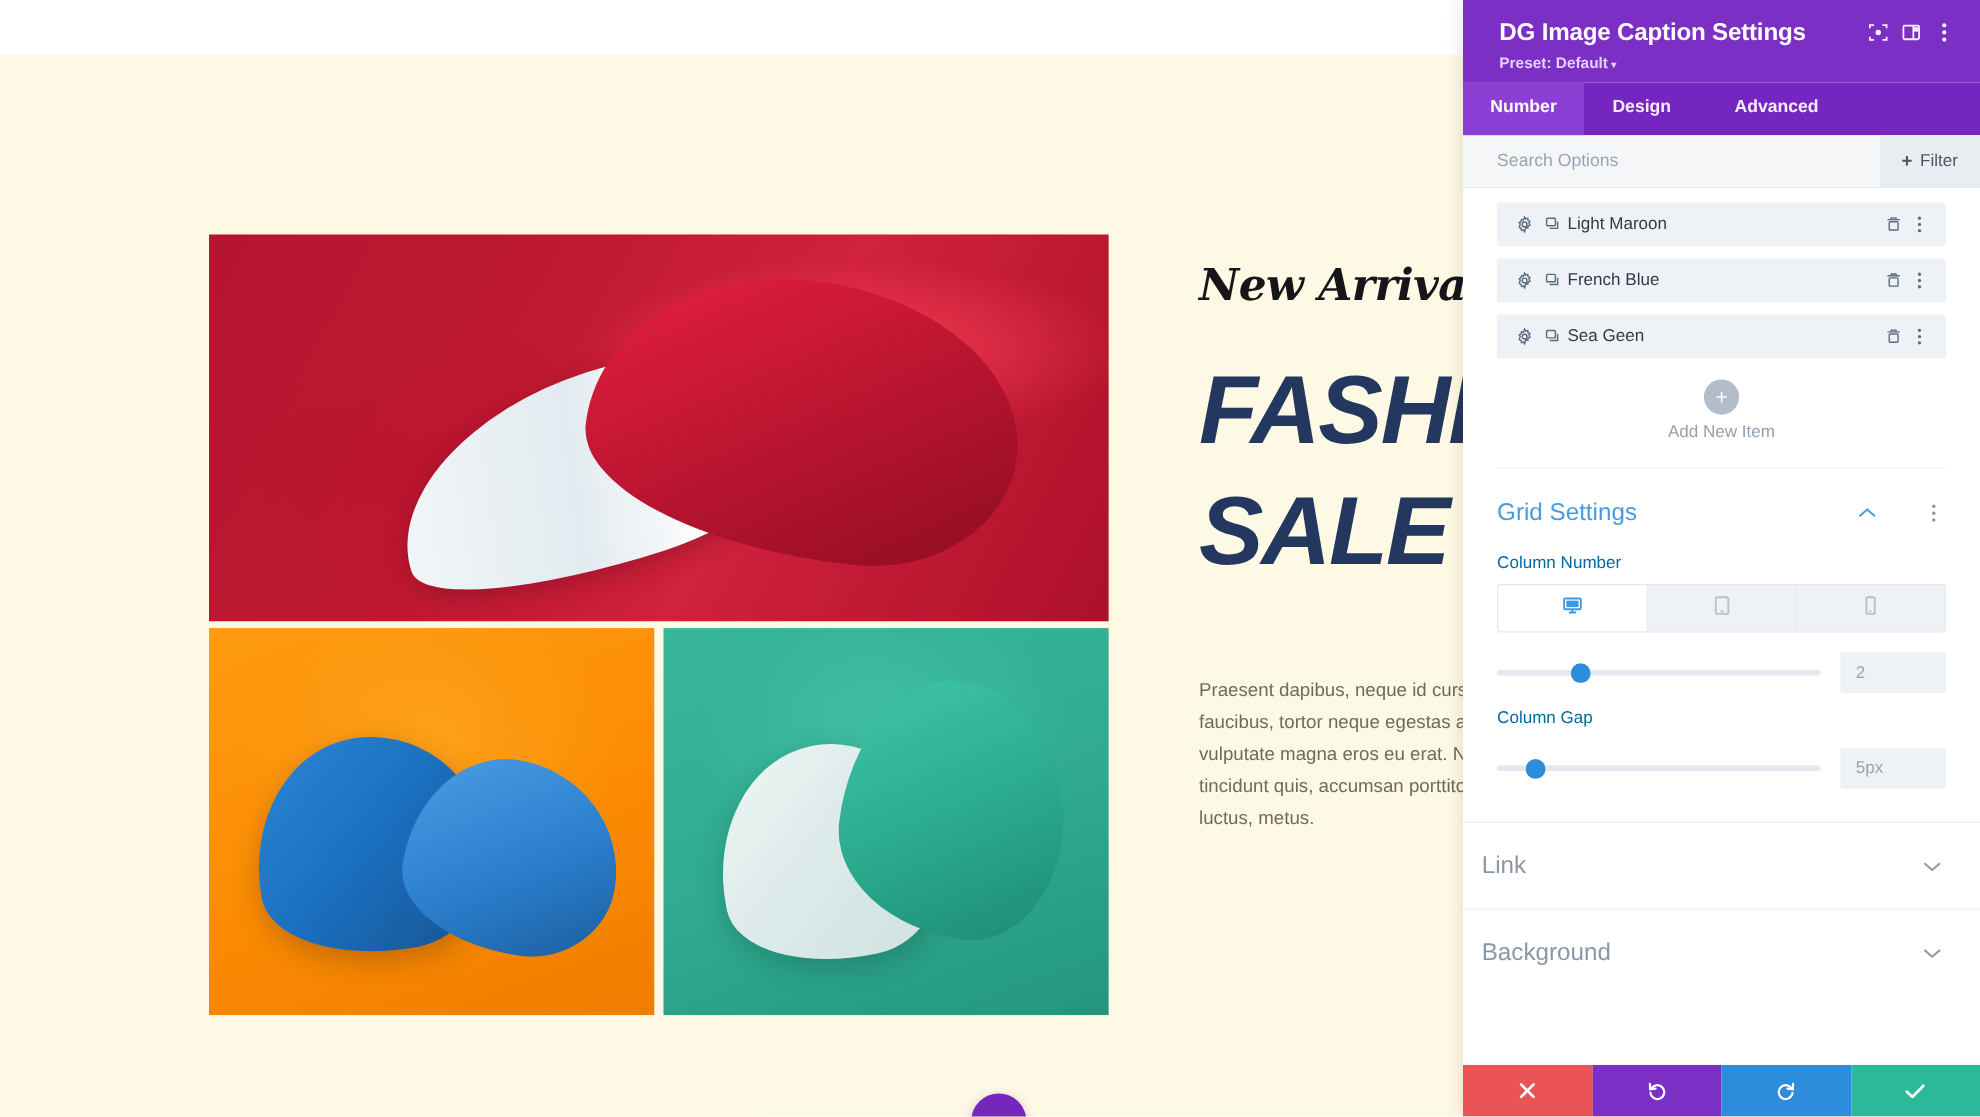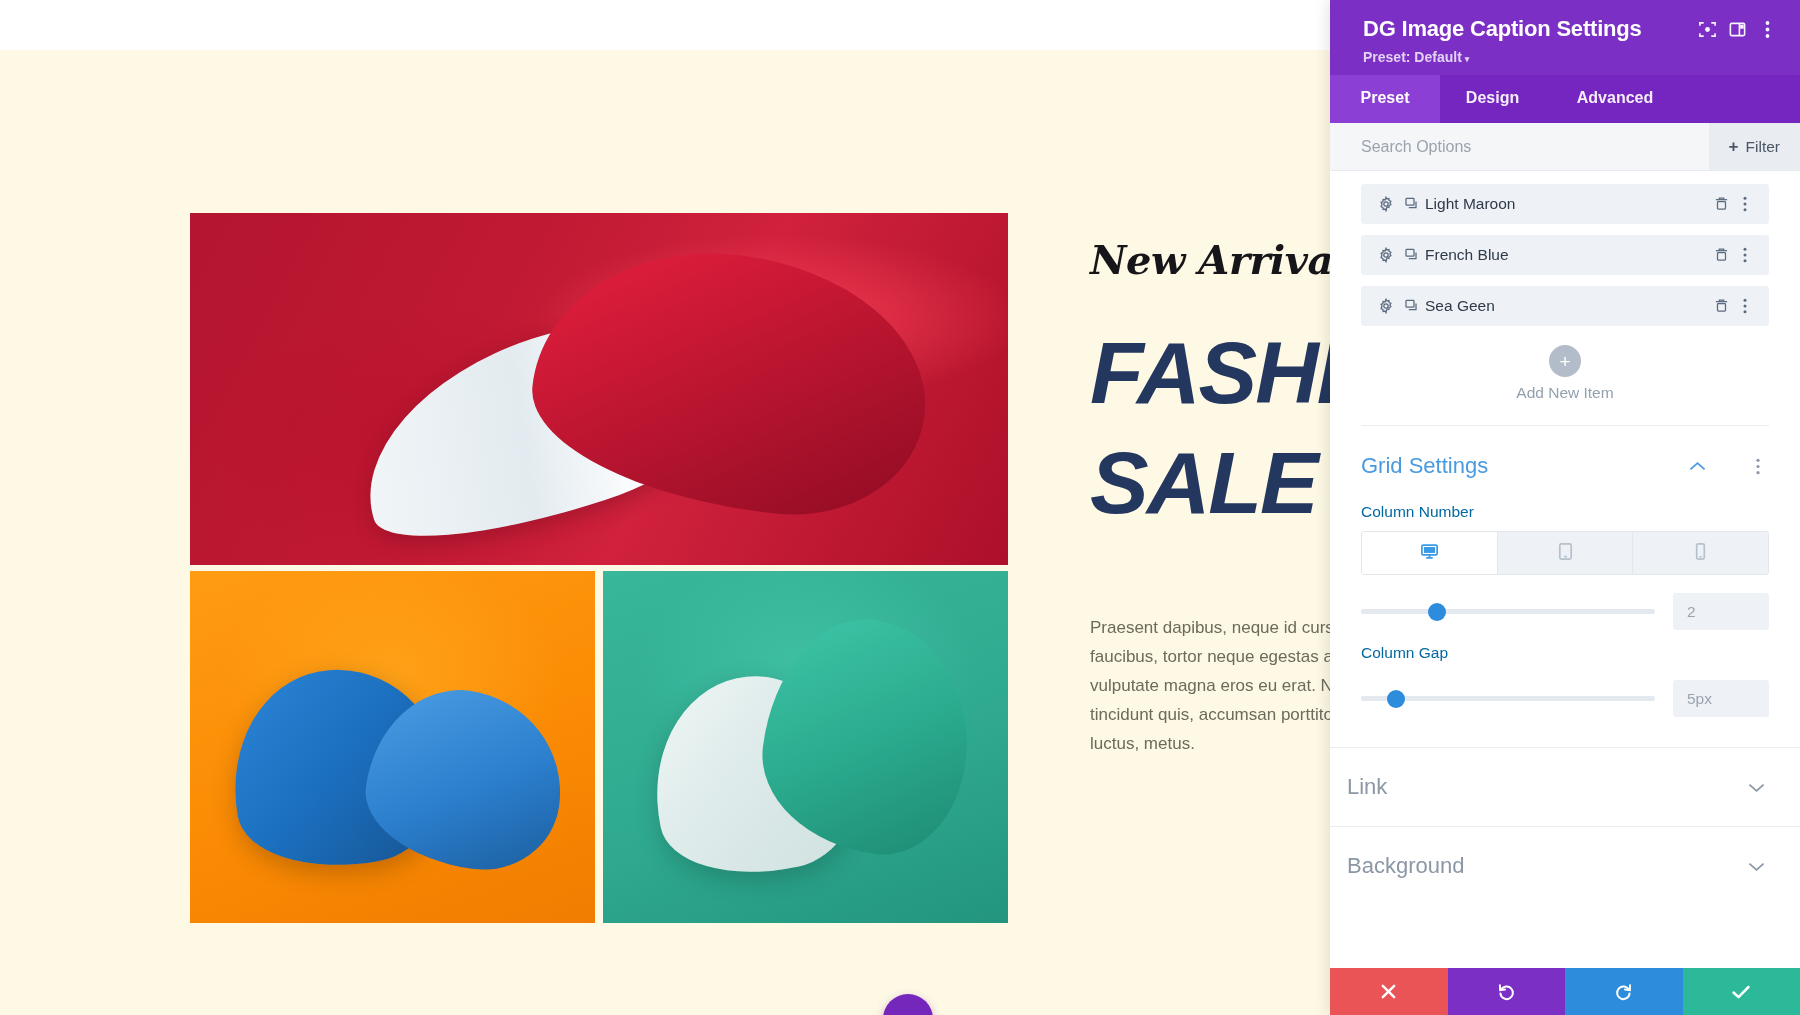--- a/index.html
+++ b/index.html
@@ -372,21 +372,21 @@
         </svg>
       </div>
     </div>
 
     <div id="panel-preset">
       <span>Preset: Default</span><span class="caret">▾</span>
     </div>
   </div>
 
   <div id="panel-tabs">
-    <div class="panel-tab tab-content">Preset</div>
+    <div class="panel-tab tab-content">Number</div>
     <div class="panel-tab tab-design">Design</div>
     <div class="panel-tab tab-adv">Advanced</div>
   </div>
 
   <div id="panel-search">
     <input id="search-input" type="text" placeholder="Search Options" style="">
     <div id="filter-btn">
       <span class="plus">+</span>
       <span>Filter</span>
     </div>

